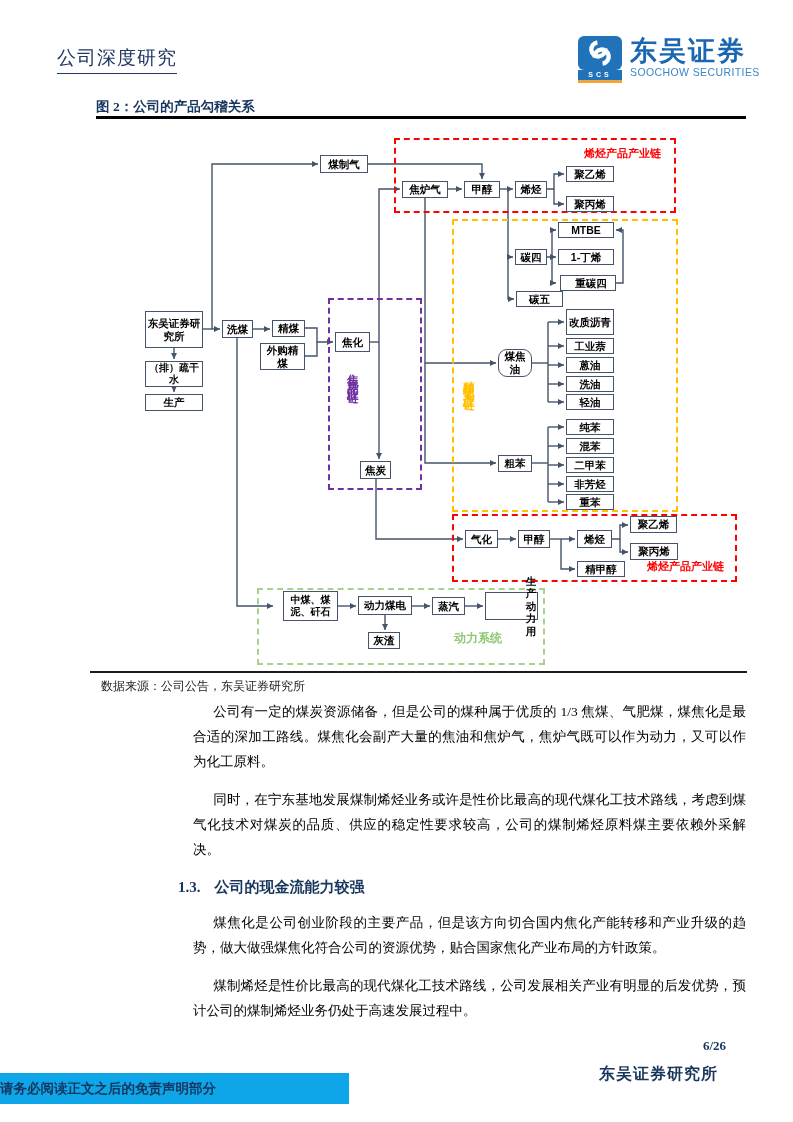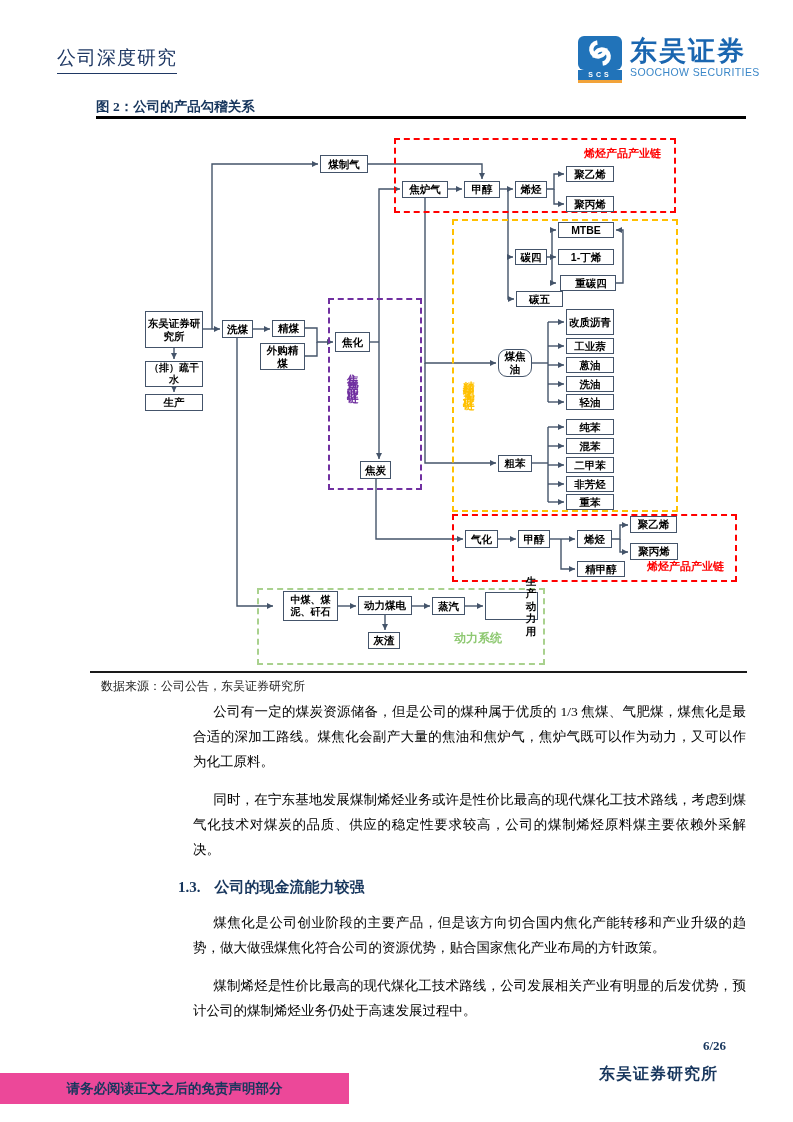--- a/index.html
+++ b/index.html
@@ -41,22 +41,22 @@
   #body-text{position:absolute;left:193px;top:699px;width:553px;font-size:13.5px;
              line-height:25px;text-align:justify;}
   #body-text p{margin:0 0 13px 0;text-indent:1.5em;}
   .sec-head{margin:4px 0 10px -15px;font-weight:bold;font-size:15px;color:#17365d;
             font-family:"Liberation Serif",serif;}
   .sec-head .sec-no{margin-right:14px;}
 
   
   .page-num{position:absolute;left:703px;top:1038px;font-weight:bold;font-size:13px;color:#17365d;}
   .institute{position:absolute;left:599px;top:1064px;font-weight:bold;font-size:16px;color:#17365d;letter-spacing:1px;}
-  .disclaimer{position:absolute;left:0;top:1073px;width:349px;height:31px;background:#ec4899;
-              text-align:center;font-weight:bold;font-size:13.5px;line-height:31px;color:#17365d;}
+  .disclaimer{position:absolute;left:0;top:1073px;width:349px;height:31px;background:#0ea5e9;
+              text-align:left;font-weight:bold;font-size:13.5px;line-height:31px;color:#17365d;}
 </style>
 </head>
 <body>
 
 <div id="page">
 
   <div class="doc-type">公司深度研究</div>
   <div class="logo-wrap">
     <div class="logo-mark">
       <div class="logo-sq">

